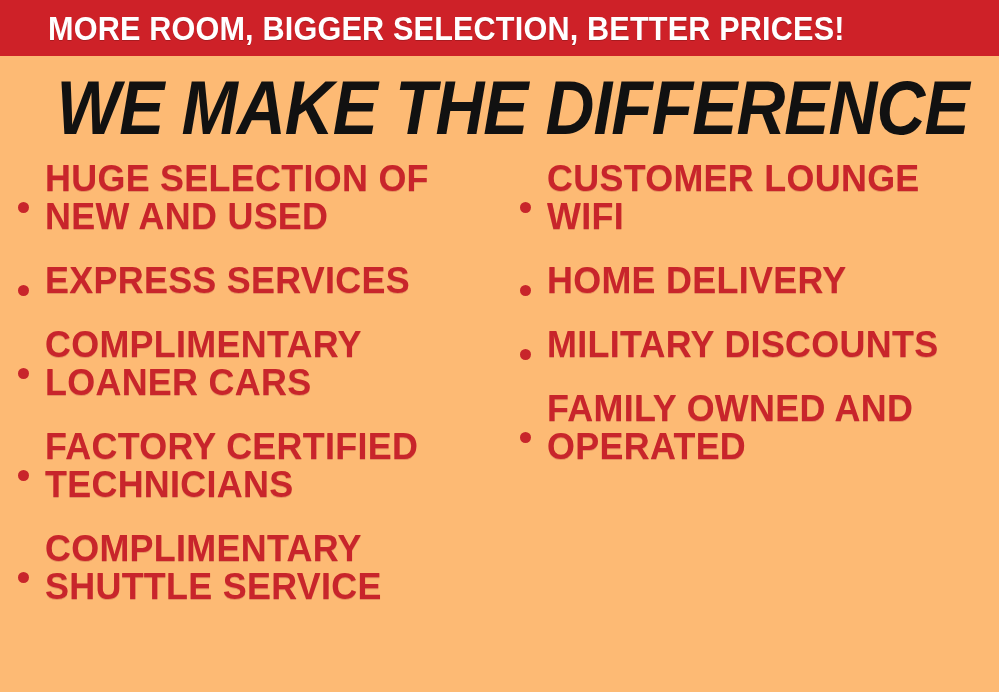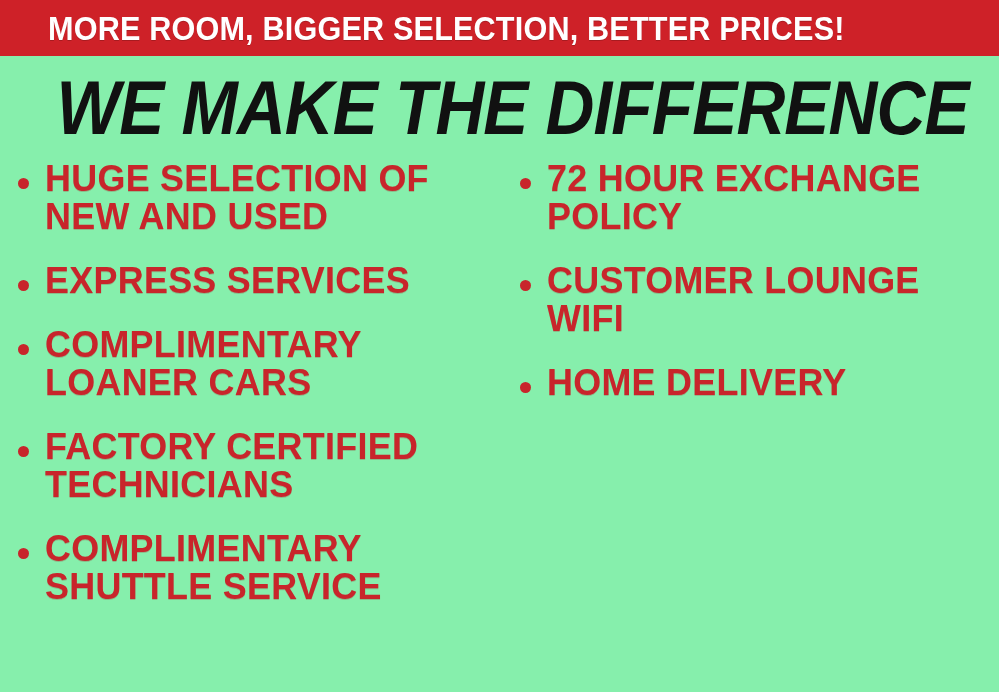--- a/index.html
+++ b/index.html
@@ -7,21 +7,21 @@
     padding: 0;
     background: #ffffff;
   }
   body {
     font-family: "Liberation Sans", sans-serif;
   }
   #poster {
     position: relative;
     width: 999px;
     height: 692px;
-    background: #86efac;
+    background: #fdba74;
     overflow: hidden;
   }
 
   
   .banner {
     position: absolute;
     left: 0;
     top: 0;
     width: 999px;
     height: 56px;
@@ -74,21 +74,21 @@
   }
   .col {
     position: absolute;
     top: 0;
   }
   .col-left  { left: 18px;  width: 486px; }
   .col-right { left: 520px; width: 479px; }
 
   .bullet-item {
     display: flex;
-    align-items: flex-start;
+    align-items: center;
     margin-bottom: 26px;
   }
   .bullet-dot {
     flex: 0 0 auto;
     width: 11px;
     height: 11px;
     border-radius: 50%;
     background: #c8252b;
     margin-top: 18px;
     margin-right: 16px;
@@ -145,35 +145,39 @@
 
       <div class="bullet-item">
         <span class="bullet-dot"></span>
         <span class="bullet-label">COMPLIMENTARY SHUTTLE SERVICE</span>
       </div>
 
     </div>
 
     <div class="col col-right">
 
-      <div class="bullet-item">
-        <span class="bullet-dot"></span>
-        <span class="bullet-label">72 HOUR EXCHANGE POLICY</span>
-      </div>
 
       <div class="bullet-item">
         <span class="bullet-dot"></span>
         <span class="bullet-label">CUSTOMER LOUNGE WIFI</span>
       </div>
 
       <div class="bullet-item">
         <span class="bullet-dot"></span>
         <span class="bullet-label">HOME DELIVERY</span>
       </div>
 
+      <div class="bullet-item">
+        <span class="bullet-dot"></span>
+        <span class="bullet-label">MILITARY DISCOUNTS</span>
+      </div>
 
+      <div class="bullet-item">
+        <span class="bullet-dot"></span>
+        <span class="bullet-label">FAMILY OWNED AND OPERATED</span>
+      </div>
 
 
     </div>
 
   </div>
 
 </div>
 
 </body></html>

